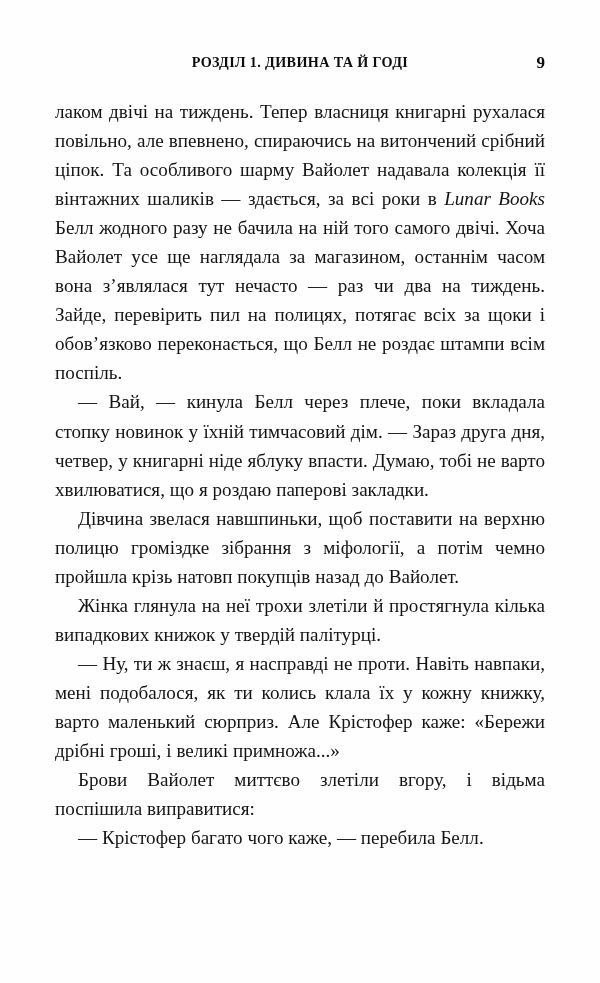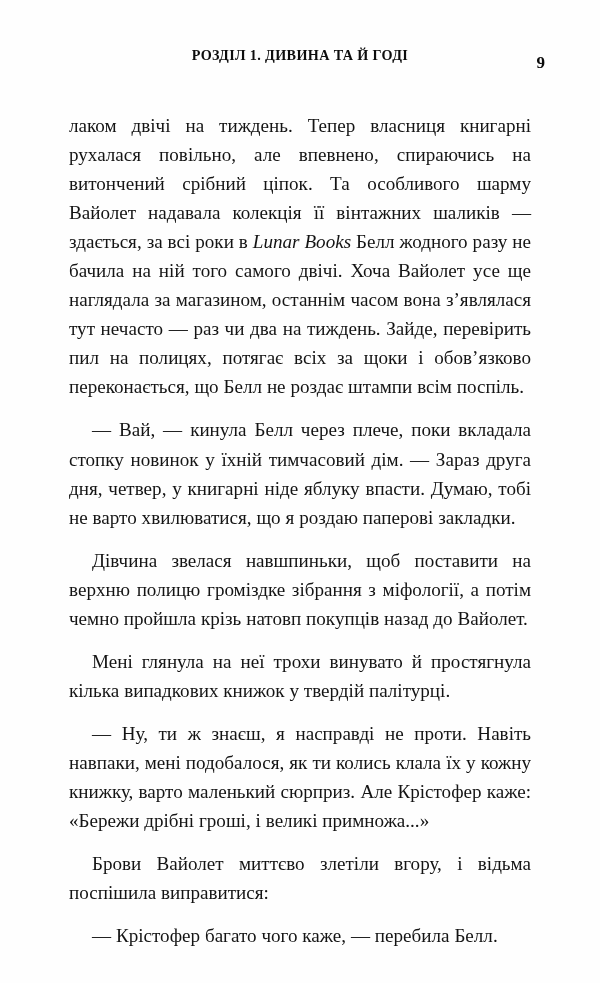--- a/index.html
+++ b/index.html
@@ -25,21 +25,21 @@
   }
 
   
   .running-head {
     position: absolute;
     top: 47px;
     left: 55px;
     width: 490px;
     height: 24px;
     display: flex;
-    align-items: flex-start;
+    align-items: flex-end;
     justify-content: center;
   }
 
   .running-head-title {
     font-size: 14.2px;
     letter-spacing: 0.35px;
     font-weight: 700;
     text-transform: uppercase;
     color: #0d0d0d;
     white-space: nowrap;
@@ -58,21 +58,21 @@
 
   
   .text-block {
     position: absolute;
     top: 97px;
     left: 55px;
     width: 490px;
   }
 
   p.para {
-    margin: 14px;
+    margin: 0;
     text-align: justify;
     text-justify: inter-word;
     font-size: 19.1px;
     line-height: 29.05px;
     color: #141414;
     text-indent: 23px;
     hyphens: manual;
     -webkit-hyphens: manual;
     word-spacing: 0.1px;
   }
@@ -103,19 +103,19 @@
   <header class="running-head">
     <span class="running-head-title">РОЗДІЛ 1. ДИВИНА ТА Й ГОДІ</span>
     <span class="folio">9</span>
   </header>
 
   <main class="text-block" id="body-text-block">
 
   <p class="para no-indent">лаком двічі на тиждень. Тепер власниця книгарні рухалася повільно, але впевнено, спираючись на витончений срібний ціпок. Та особливого шарму Вайолет надавала колекція її вінтажних шаликів — здається, за всі роки в <em class="title-italic">Lunar Books</em> Белл жодного разу не бачила на ній того самого двічі. Хоча Вайолет усе ще наглядала за магазином, останнім часом вона з’являлася тут нечасто — раз чи два на тиждень. Зайде, перевірить пил на полицях, потягає всіх за щоки і обов’язково переконається, що Белл не роздає штампи всім поспіль.</p>
       <p class="para">— Вай, — кинула Белл через плече, поки вкладала стопку новинок у їхній тимчасовий дім. — Зараз друга дня, четвер, у книгарні ніде яблуку впасти. Думаю, тобі не варто хвилюватися, що я роздаю паперові закладки.</p>
       <p class="para">Дівчина звелася навшпиньки, щоб поставити на верхню полицю громіздке зібрання з міфології, а потім чемно пройшла крізь натовп покупців назад до Вайолет.</p>
-      <p class="para">Мені глянула на неї трохи винувато й простягнула кілька випадкових книжок у твердій палітурці.</p>
+      <p class="para">Жінка глянула на неї трохи злетіли й простягнула кілька випадкових книжок у твердій палітурці.</p>
       <p class="para">— Ну, ти ж знаєш, я насправді не проти. Навіть навпаки, мені подобалося, як ти колись клала їх у кожну книжку, варто маленький сюрприз. Але Крістофер каже: «Бережи дрібні гроші, і великі примножа...»</p>
       <p class="para">Брови Вайолет миттєво злетіли вгору, і відьма поспішила виправитися:</p>
       <p class="para">— Крістофер багато чого каже, — перебила Белл.</p>
     </main>
 
 </div>
 
 </body></html>

